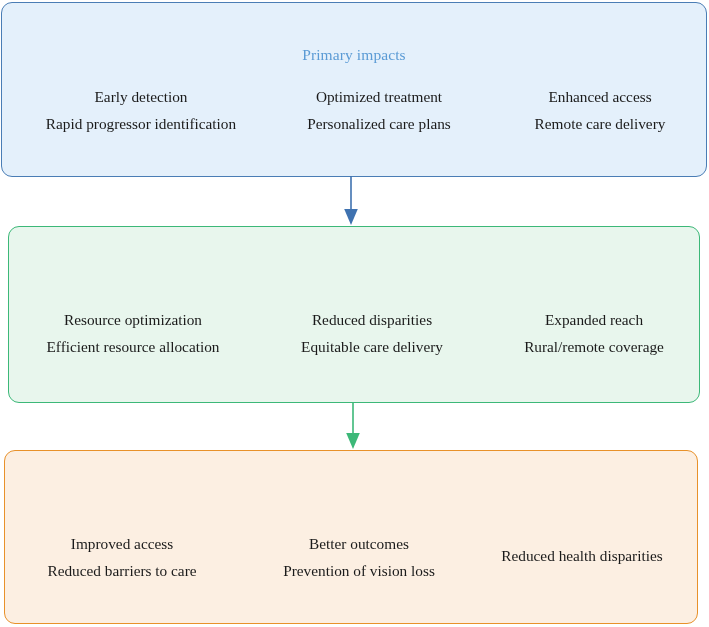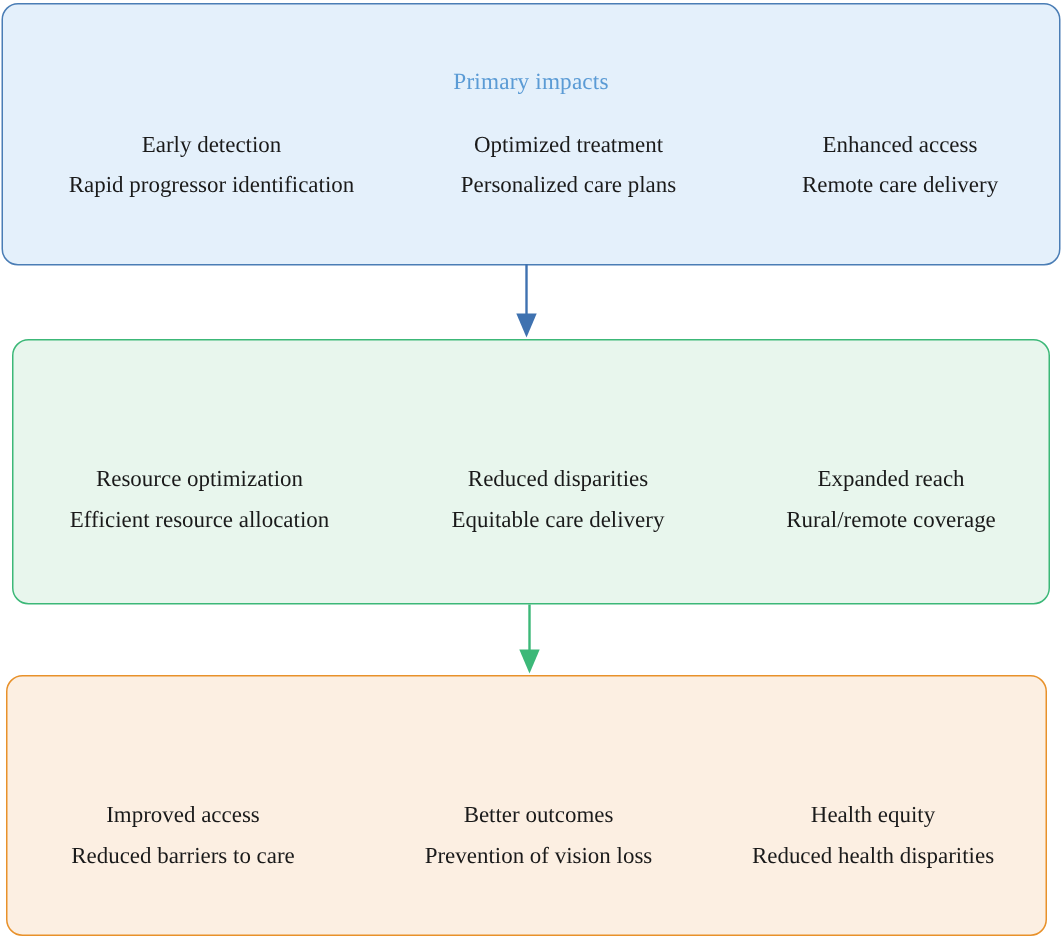--- a/index.html
+++ b/index.html
@@ -153,21 +153,20 @@
       <div class="item-head">Better outcomes</div>
       <div class="item-sub">Prevention of vision loss</div>
     </div>
 
     <div class="col" style="left:117px; top:85px;">
       <div class="item-head">Improved access</div>
       <div class="item-sub">Reduced barriers to care</div>
     </div>
 
     <div class="col" style="left:577px; top:85px;">
-      <div class="item-head">Health equity</div>
       <div class="item-sub">Reduced health disparities</div>
     </div>
   </div>
 
   <svg class="arrow-layer" viewBox="0 0 709 627" width="709" height="627">
 
     <g>
       <line x1="351" y1="176" x2="351" y2="211" stroke="#3f72b0" stroke-width="1.6"></line>
       <polygon points="351,225 344.2,209 357.8,209" fill="#3f72b0"></polygon>
     </g>

